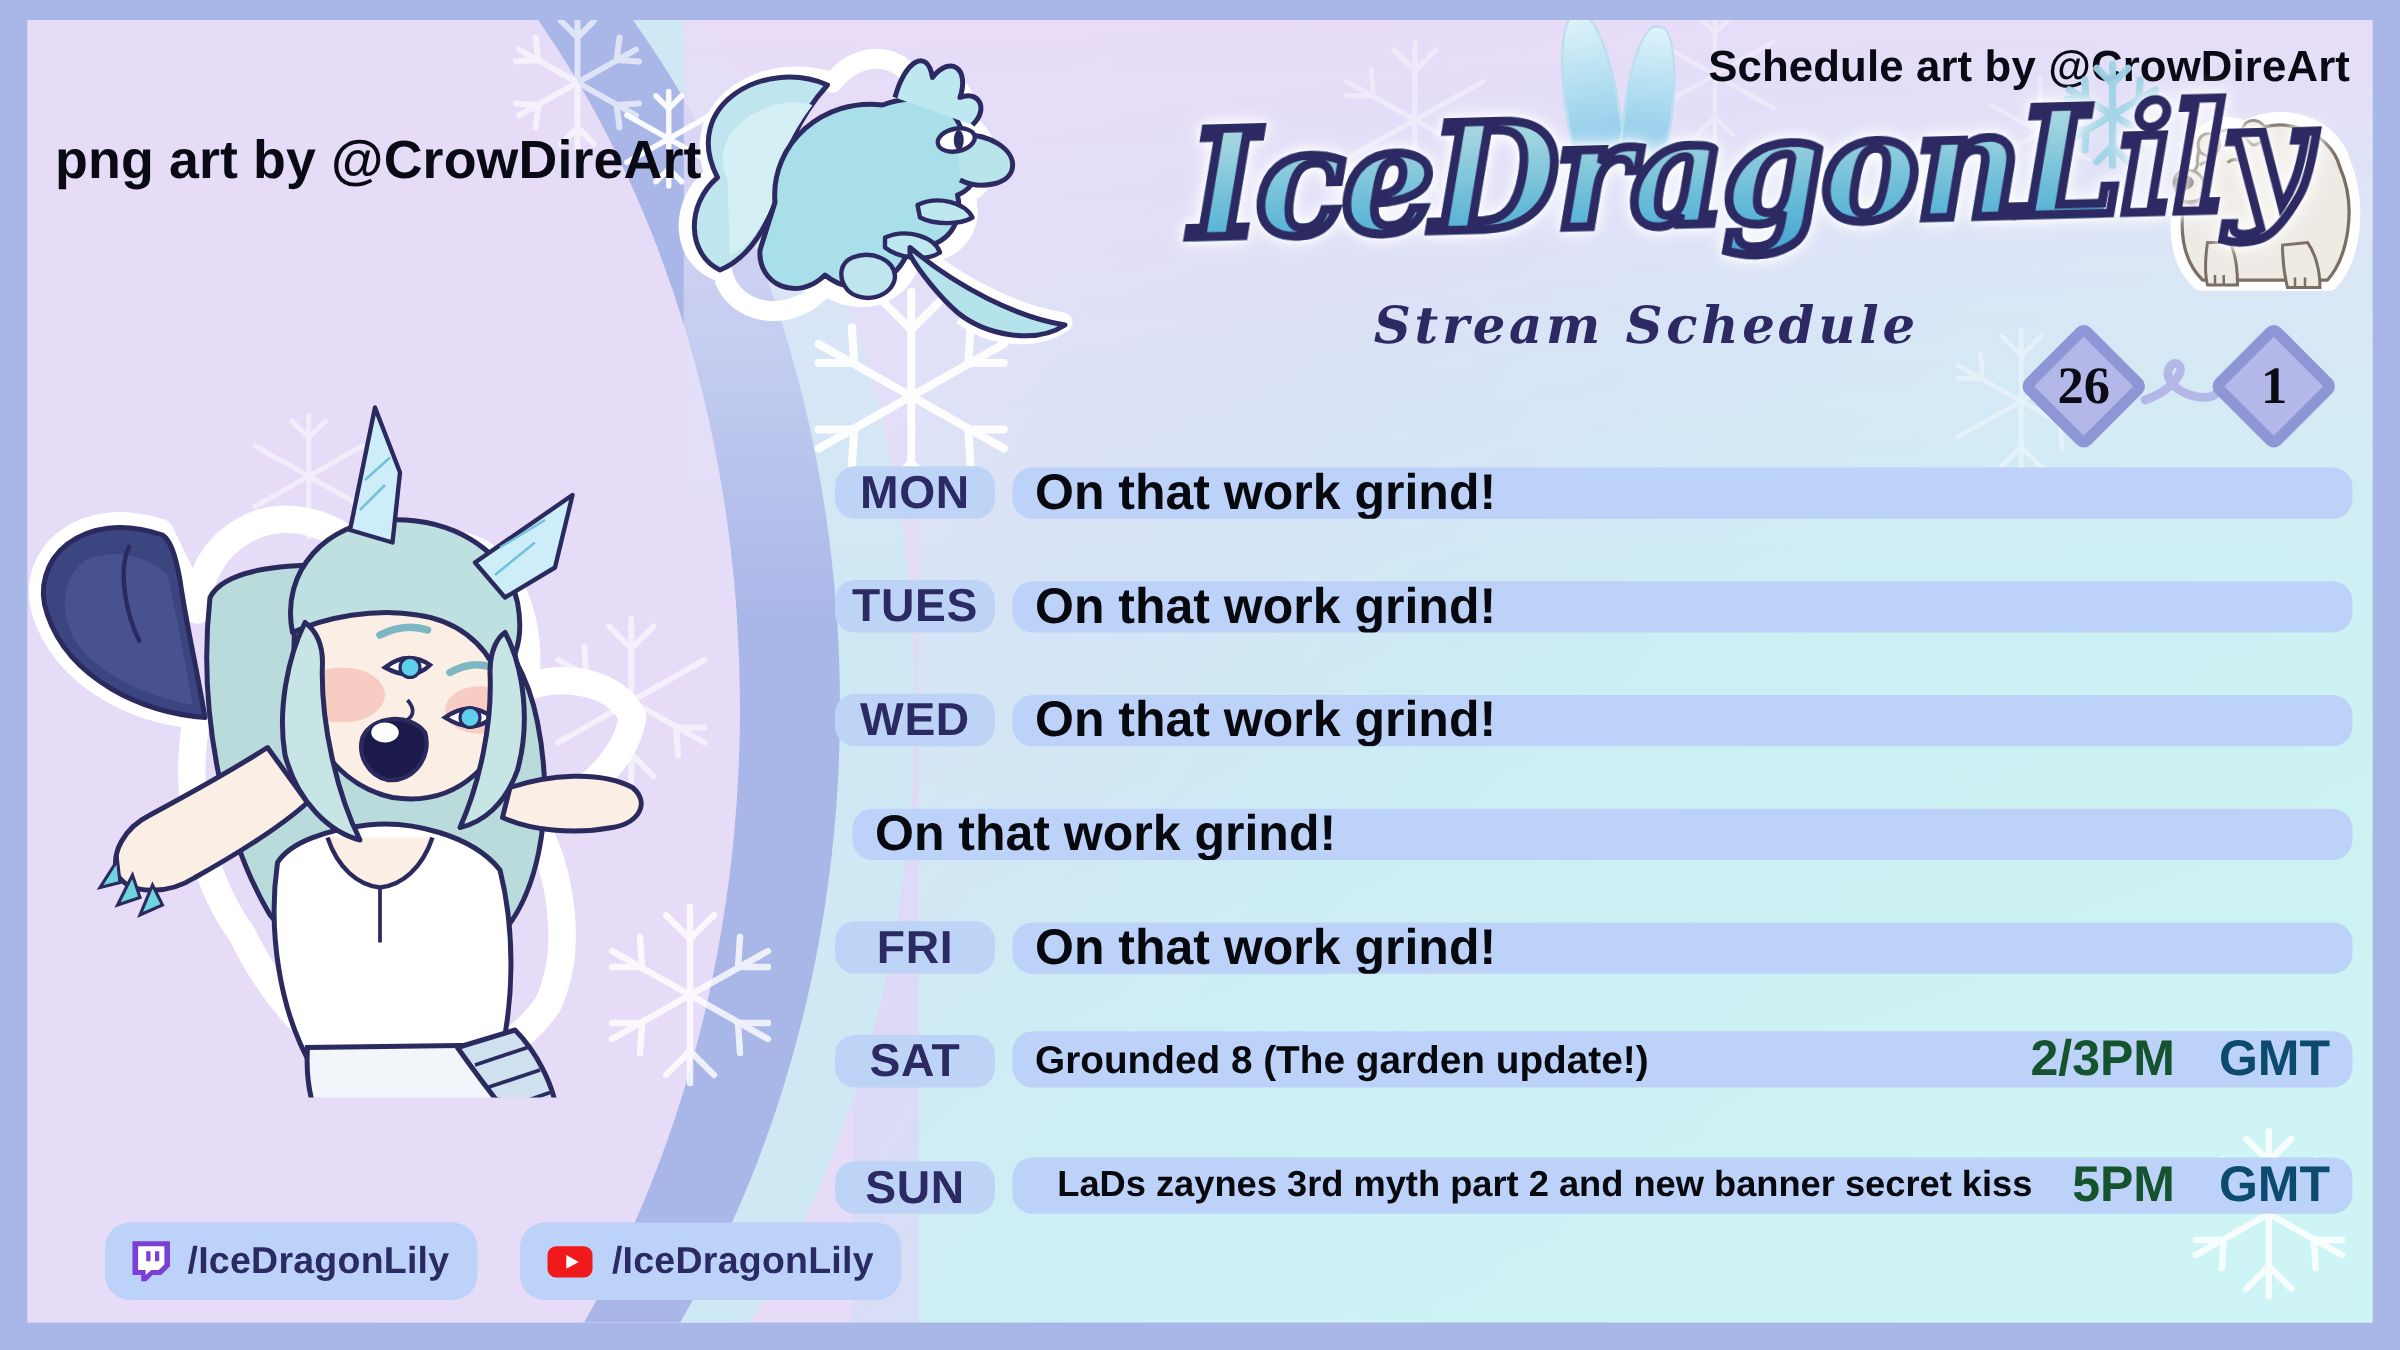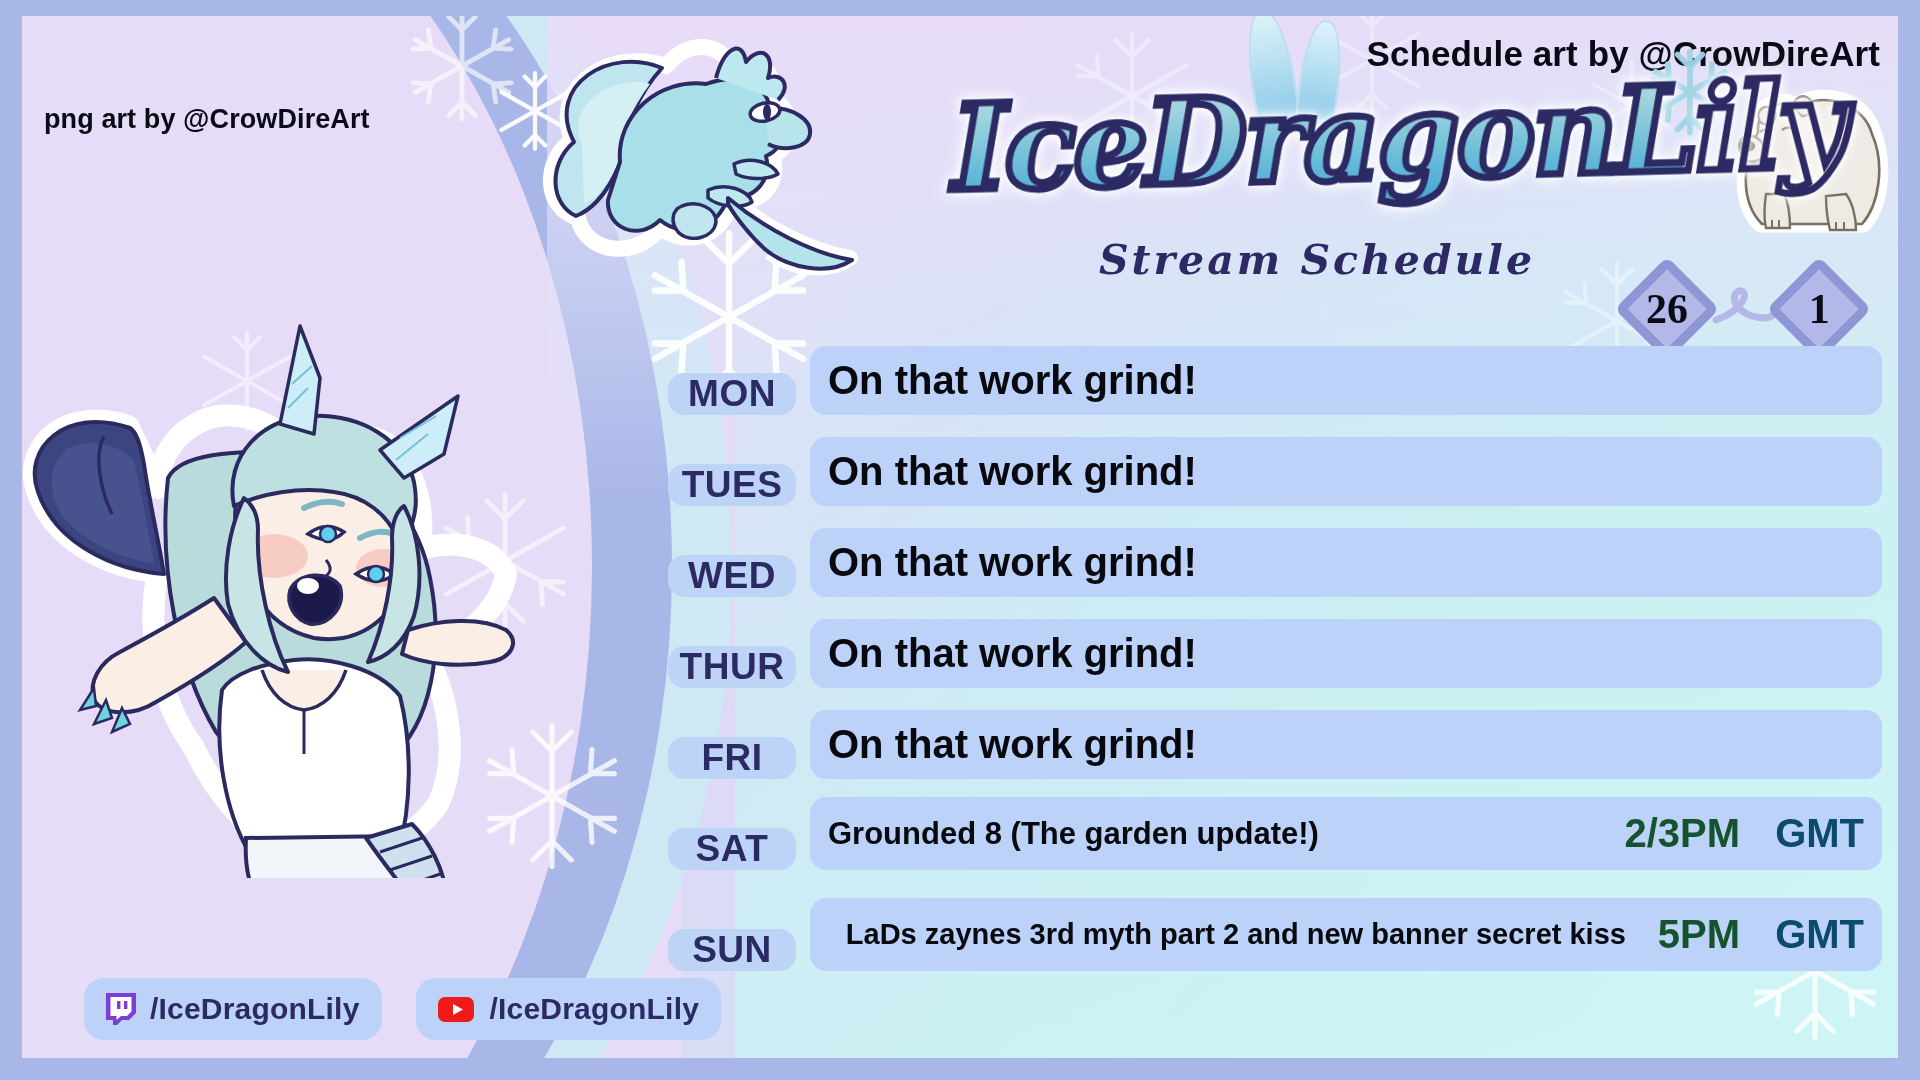--- a/index.html
+++ b/index.html
@@ -70,21 +70,21 @@
   .flake.bright { opacity:.95; }
 
   
   .credit {
     position:absolute;
     font-weight:bold;
     color:#0a0a14;
     letter-spacing:.1px;
     white-space:nowrap;
   }
-  #credit-png  { left:22px;  top:88px;  font-size:27px; }
+  #credit-png  { left:22px;  top:88px;  font-size:43px; }
   #credit-art  { right:18px; top:18px;  font-size:35px; }
 
   
   #logo-wrap {
     position:absolute; left:930px; top:48px; width:730px; height:180px;
   }
   #logo-text {
     font-family:"DejaVu Serif", serif;
     font-style:italic;
     font-weight:bold;
@@ -149,21 +149,21 @@
     border-radius:16px;
     display:flex; align-items:center; justify-content:center;
     font-size:37px; font-weight:bold; color:#2b2a63;
     letter-spacing:.5px;
   }
   .slot {
     flex:1; margin-left:14px;
     background:#bcd2f8;
     border-radius:16px;
     display:flex; align-items:center;
-    padding:14px 18px;
+    padding:0 18px;
     gap:14px;
     overflow:hidden;
   }
   .slot-title {
     flex:1;
     font-size:40px; font-weight:bold; color:#08080f;
     line-height:1.02;
     white-space:nowrap;
   }
   .slot-title.small { font-size:31px; }
@@ -512,21 +512,20 @@
       <div class="row">
         <div class="day">WED</div>
         <div class="slot">
           <div class="slot-title">On that work grind!</div>
           <div class="time"></div>
           <div class="tz" style="min-width:0;"></div>
         </div>
       </div>
 
       <div class="row">
-        <div class="day">THUR</div>
         <div class="slot">
           <div class="slot-title">On that work grind!</div>
           <div class="time"></div>
           <div class="tz" style="min-width:0;"></div>
         </div>
       </div>
 
       <div class="row">
         <div class="day">FRI</div>
         <div class="slot">

